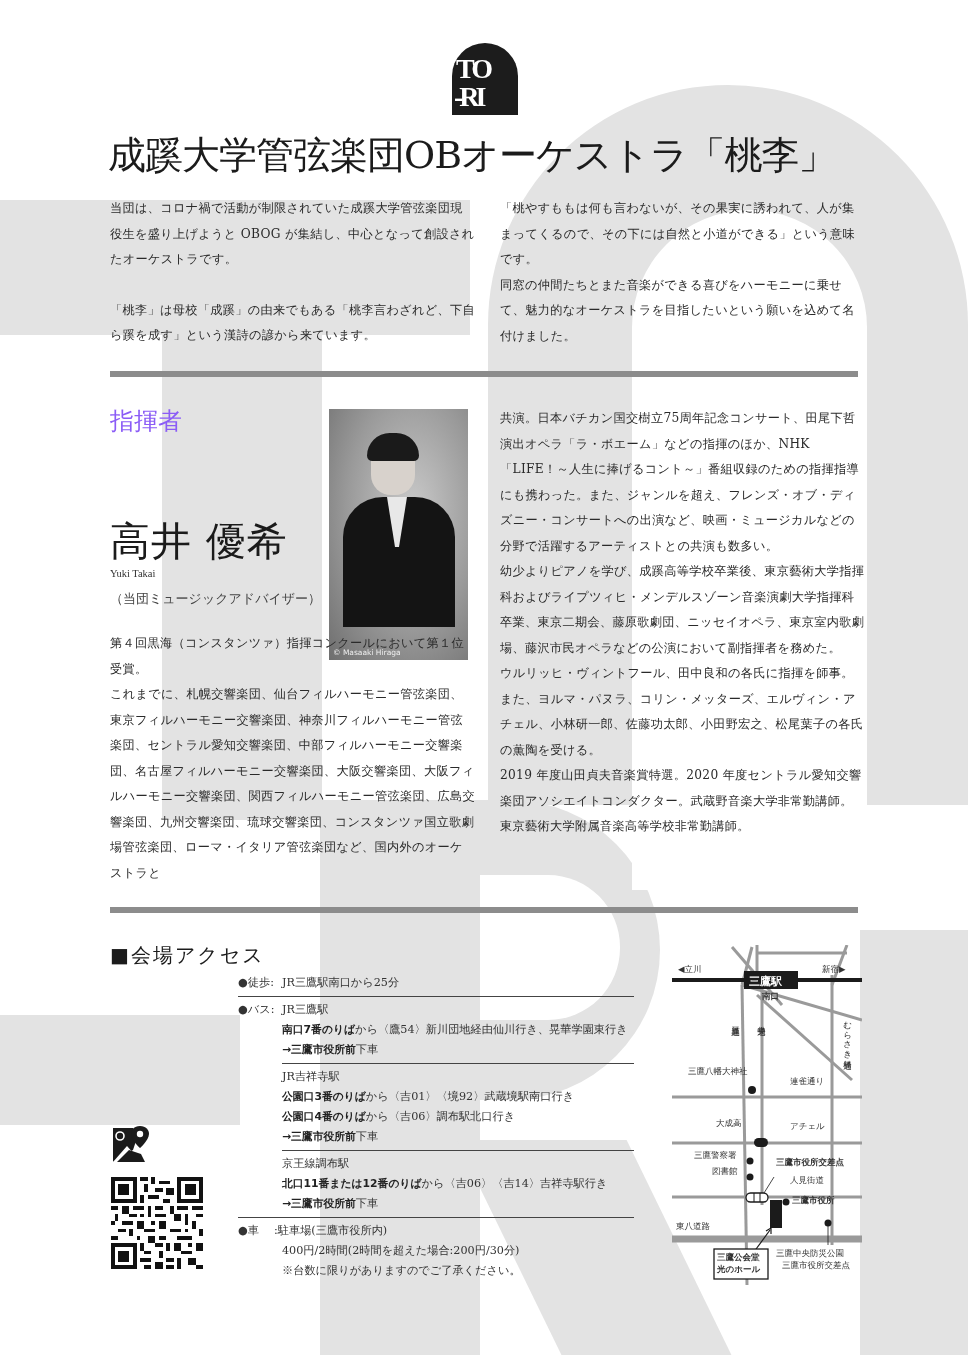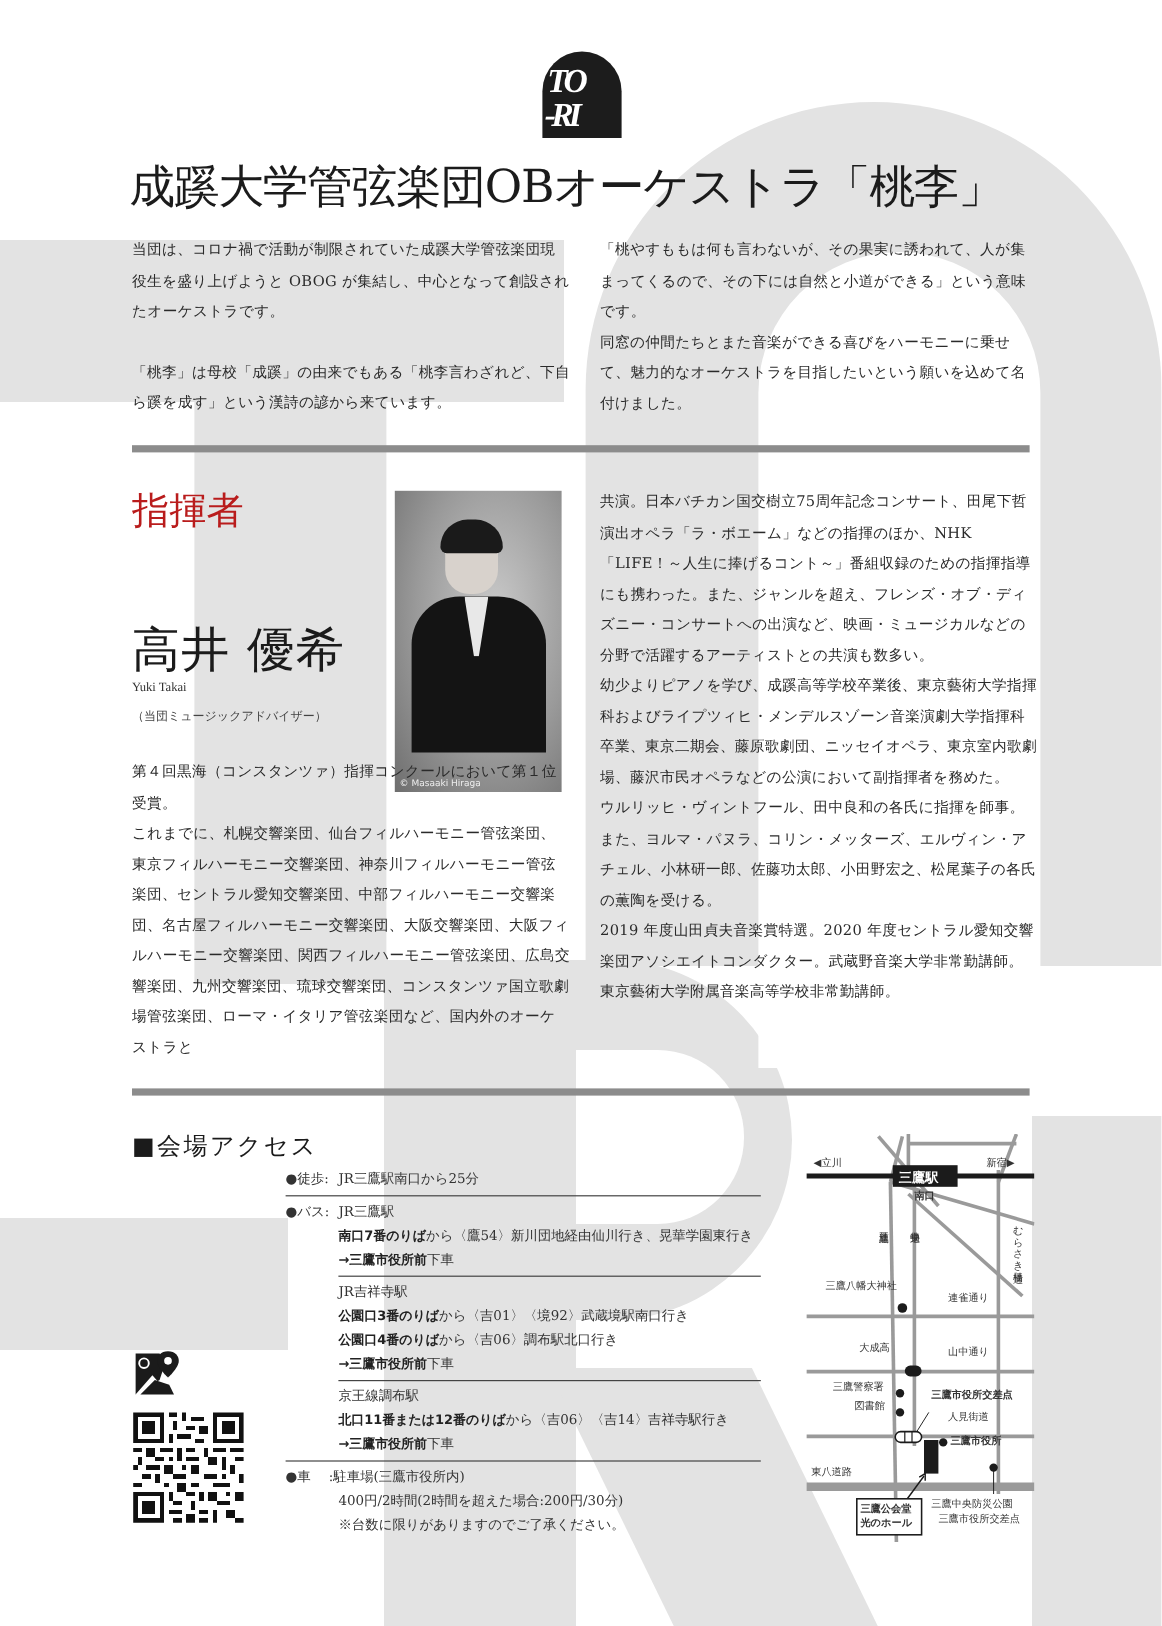--- a/index.html
+++ b/index.html
@@ -17,48 +17,48 @@
   .bg-o-arch { left: 488px; top: 85px; width: 480px; height: 720px; border-radius: 240px 240px 0 0; }
   .bg-o-hole { position:absolute; left: 632px; top: 210px; width: 235px; height: 680px; background:#fff; border-radius:118px 118px 0 0; z-index:1; }
   .bg-r-stem { left: 320px; top: 800px; width: 160px; height: 555px; }
   .bg-r-bowl { left: 320px; top: 800px; width: 340px; height: 300px; border-radius: 0 170px 170px 0; }
   .bg-r-hole { position:absolute; left: 480px; top: 875px; width: 140px; height: 145px; background:#fff; border-radius: 0 72px 72px 0; z-index:1; }
   .bg-left-bar { left: 0; top: 1015px; width: 240px; height: 110px; }
   .bg-i { left: 860px; top: 930px; width: 108px; height: 425px; }
   .bg-r-leg { position:absolute; left: 520px; top: 1140px; width: 170px; height: 260px; background:#e3e3e3; transform: skewX(26deg); z-index:0; }
 
   
-  .logo { position: absolute; left: 452px; top: 43px; width: 71px; height: 72px; font-style: italic; }
+  .logo { position: absolute; left: 452px; top: 43px; width: 71px; height: 72px; }
   .logo .arch { position:absolute; left:0; top:0; width:66px; height:72px; background:#1c1c1c; border-radius:33px 33px 0 0; }
   .logo .txt1 { position:absolute; left:4px; top:12px; color:#fff; font-family:"Liberation Serif", serif; font-weight:bold; font-size:28px; letter-spacing:-3px; line-height:28px; }
   .logo .txt2 { position:absolute; left:2px; top:38px; color:#fff; font-family:"Liberation Serif", serif; font-weight:bold; font-size:28px; letter-spacing:-4px; line-height:32px;text-align:center; }
 
   .title { position:absolute; left:108px; top:130px; width:760px; font-size:38px; letter-spacing:-1px; color:#1b1b1b; white-space:nowrap; font-family:"DejaVu Serif", serif; }
 
   .para { position:absolute; font-size:12.2px; line-height:25.5px; color:#2a2a2a; letter-spacing:0.3px; }
   .para p { margin:0; }
   .intro-left { left:110px; top:196px; width:365px; }
   .intro-left .gap { height:25px; }
   .intro-right { left:500px; top:196px; width:365px; }
 
   .divider { position:absolute; left:110px; width:748px; height:6px; background:#8c8c8c; }
   .div1 { top:371px; }
   .div2 { top:907px; }
 
-  .conductor-heading { position:absolute; left:110px; top:405px; font-size:31px; color:#b91c1c;text-align:center; }
+  .conductor-heading { position:absolute; left:110px; top:405px; font-size:24px; color:#8b5cf6;text-align:center; }
   .photo { position:absolute; left:329px; top:409px; width:139px; height:251px; background: radial-gradient(ellipse at 60% 40%, #c9c9c9 0%, #9a9a9a 55%, #6e6e6e 100%); overflow:hidden; }
   .photo .head { position:absolute; left:42px; top:30px; width:44px; height:56px; background:#d8d2cc; border-radius:22px 22px 20px 20px; }
   .photo .hair { position:absolute; left:38px; top:24px; width:52px; height:28px; background:#1a1a1a; border-radius:26px 26px 6px 6px; }
   .photo .body { position:absolute; left:14px; top:88px; width:112px; height:130px; background:#141414; border-radius:40px 40px 0 0; }
   .photo .shirt { position:absolute; left:58px; top:88px; width:20px; height:50px; background:#e8e8e8; clip-path: polygon(0 0,100% 0,60% 100%,40% 100%); }
   .photo .credit { position:absolute; left:4px; bottom:3px; font-family:"DejaVu Sans", sans-serif; font-size:7.5px; color:#eee; }
 
   .name-jp { position:absolute; left:110px; top:514px; font-size:40px; color:#1b1b1b; letter-spacing:1px; }
   .name-en { position:absolute; left:110px; top:568px; font-size:10.5px; color:#333; font-family:"Liberation Serif", serif;text-align:center; }
-  .role { position:absolute; left:110px; top:590px; font-size:10px; color:#444; }
+  .role { position:absolute; left:110px; top:590px; font-size:13px; color:#444; }
 
   .bio-left { left:110px; top:631px; width:365px; }
   .bio-right { left:500px; top:406px; width:365px; }
 
   .access-heading { position:absolute; left:110px; top:942px; font-size:20px; color:#1b1b1b; letter-spacing:2px; }
   .access { position:absolute; left:238px; top:973px; width:396px; font-size:11.2px; color:#333; line-height:20px; }
   .access .row { position:relative; }
   .access .lbl { position:absolute; left:0; top:0; }
   .access .body { margin-left:44px; }
   .access .sep { border-bottom:1.5px solid #444; margin:3px 0 3px 0; }
@@ -245,21 +245,21 @@
     <div class="lbl" style="left:6px;top:19px;">◀立川</div>
     <div class="lbl" style="left:150px;top:19px;">新宿▶</div>
     <div class="lbl" style="left:77px;top:29px;color:#fff;font-weight:bold;font-size:11px;">三鷹駅</div>
     <div class="lbl" style="left:90px;top:46px;font-weight:bold;">南口</div>
     <div class="vlbl" style="left:58px;top:75px;">三鷹通り</div>
     <div class="vlbl" style="left:84px;top:75px;">中央通り</div>
     <div class="vlbl" style="left:170px;top:70px;">むらさき橋通り</div>
     <div class="lbl" style="left:16px;top:121px;">三鷹八幡大神社</div>
     <div class="lbl" style="left:118px;top:131px;">連雀通り</div>
     <div class="lbl" style="left:44px;top:173px;">大成高</div>
-    <div class="lbl" style="left:118px;top:176px;">山中通り</div>
+    <div class="lbl" style="left:118px;top:176px;">アチェル</div>
     <div class="lbl" style="left:22px;top:205px;">三鷹警察署</div>
     <div class="lbl" style="left:40px;top:221px;">図書館</div>
     <div class="lbl" style="left:104px;top:212px;font-weight:bold;">三鷹市役所交差点</div>
     <div class="lbl" style="left:118px;top:230px;">人見街道</div>
     <div class="lbl" style="left:120px;top:250px;font-weight:bold;">三鷹市役所</div>
     <div class="lbl" style="left:4px;top:276px;">東八道路</div>
     <div class="lbl" style="left:45px;top:307px;font-weight:bold;">三鷹公会堂</div>
     <div class="lbl" style="left:45px;top:319px;font-weight:bold;">光のホール</div>
     <div class="lbl" style="left:104px;top:303px;">三鷹中央防災公園</div>
     <div class="lbl" style="left:110px;top:315px;">三鷹市役所交差点</div>

